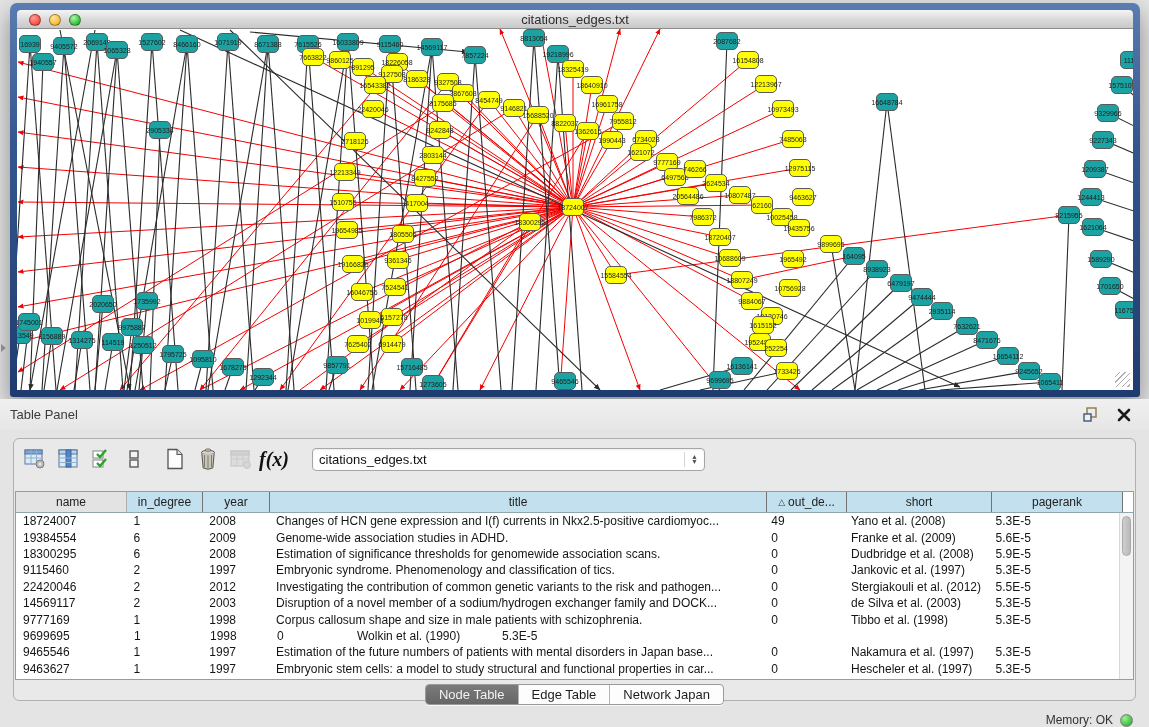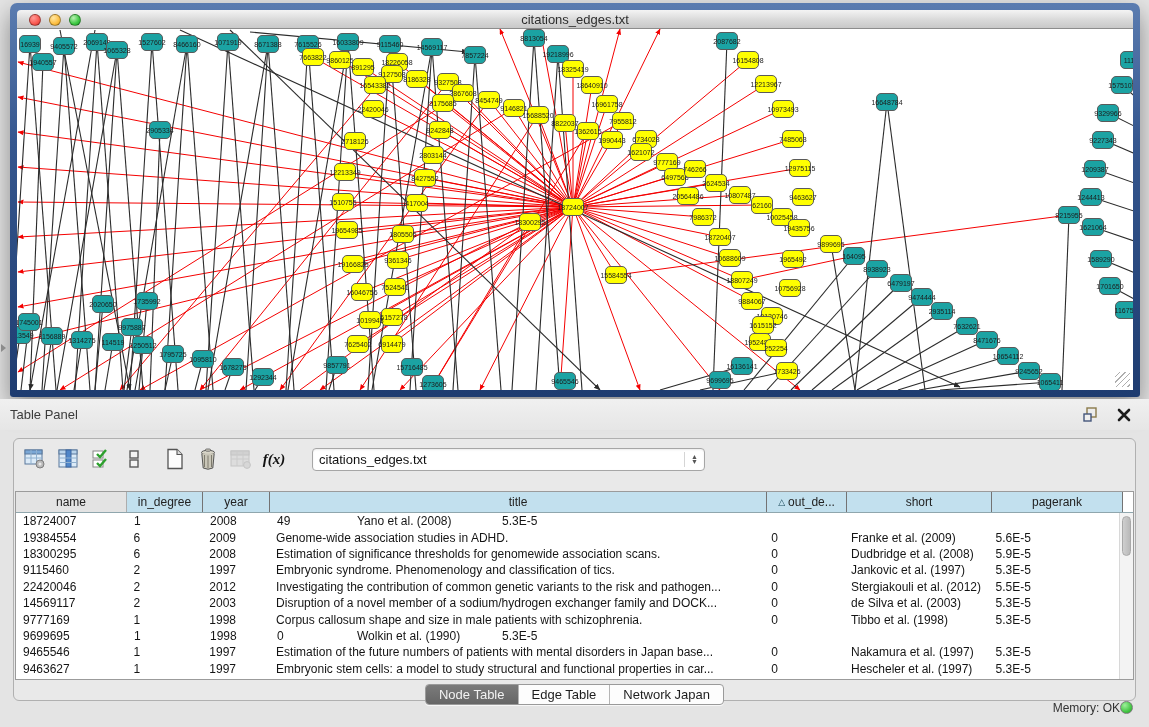--- a/index.html
+++ b/index.html
@@ -39,21 +39,21 @@
   #table-panel-title { font-size:13px; color:#3c3c3c; padding-left:10px; flex:1; }
   #panel-header-icons { display:flex; align-items:center; gap:12px; padding-right:14px; }
 
   #panel-body { position:absolute; left:13px; top:438px; width:1123px; height:263px;
     background:#e9e9e9; border:1px solid #b0b0b0; border-radius:6px; }
 
   #panel-toolbar { height:40px; display:flex; align-items:center; gap:11px; padding:0 10px; }
   .tb-icon { width:22px; height:22px; display:flex; align-items:center; justify-content:center; }
   .tb-icon.disabled { opacity:.45; }
   #fx-icon { font-family:"Liberation Serif", serif; font-style:italic; font-weight:bold;
-    font-size:15px; color:#111; }
+    font-size:20px; color:#111; }
   #table-selector { width:393px; height:23px; margin-left:16px; background:#ffffff;
     border:1px solid #a6a6a6; border-radius:4px; display:flex; align-items:center;
     font-size:13px; color:#111; padding:0 6px; box-shadow:inset 0 1px 2px rgba(0,0,0,.08); }
   #table-selector .sel-text { flex:1; }
   .stepper { display:flex; flex-direction:column; align-items:center; line-height:5px;
     font-size:7px; color:#555; padding-left:6px; border-left:1px solid #d5d5d5; height:15px;
     justify-content:center; }
 
   #table-wrap { margin:12px 1px 0 1px; height:189px; background:#ffffff;
     border:1px solid #9b9b9b; position:relative; overflow:hidden; }
@@ -76,21 +76,21 @@
   #seg-control { display:flex; height:21px; border:1px solid #9a9a9a; border-radius:4px;
     overflow:hidden; background:#fdfdfd; box-shadow:0 1px 0 rgba(255,255,255,.7); }
   .seg { font-size:13px; color:#1d1d1d; display:flex; align-items:center; justify-content:center;
     padding:0 13px; border-left:1px solid #b5b5b5; }
   .seg:first-child { border-left:none; }
   .seg.selected { background:linear-gradient(180deg,#7b7b7b,#666666); color:#f2f2f2;
     border-left:none; }
 
   
   #status-bar { position:absolute; left:0; top:701px; width:1149px; height:26px;
-    display:flex; align-items:flex-start; justify-content:flex-end; padding-right:16px; }
+    display:flex; align-items:flex-end; justify-content:flex-end; gap:7px; padding-right:16px; }
   #memory-label { font-size:12px; color:#333; }
   #memory-dot { width:13px; height:13px; border-radius:50%;
     background:radial-gradient(circle at 35% 30%, #9ef09a,#3fc23f 65%,#2a9b2d);
     border:1px solid #7b7b7b; }
 </style>
 </head>
 <body>
 
 <div id="stage">
 
@@ -920,20 +920,21 @@
           </div>
           <div class="hcell" style="width:131px">
             <span>pagerank</span>
           </div>
         </div>
       <div id="tbl-rows">
           <div class="trow">
             <div class="tcell" style="width:111px">18724007</div>
             <div class="tcell" style="width:76px">1</div>
             <div class="tcell" style="width:67px">2008</div>
+            <div class="tcell" style="width:497px">Changes of HCN gene expression and I(f) currents in Nkx2.5-positive cardiomyoc...</div>
             <div class="tcell" style="width:80px">49</div>
             <div class="tcell" style="width:145px">Yano et al. (2008)</div>
             <div class="tcell" style="width:131px">5.3E-5</div>
           </div>
           <div class="trow">
             <div class="tcell" style="width:111px">19384554</div>
             <div class="tcell" style="width:76px">6</div>
             <div class="tcell" style="width:67px">2009</div>
             <div class="tcell" style="width:497px">Genome-wide association studies in ADHD.</div>
             <div class="tcell" style="width:80px">0</div>

